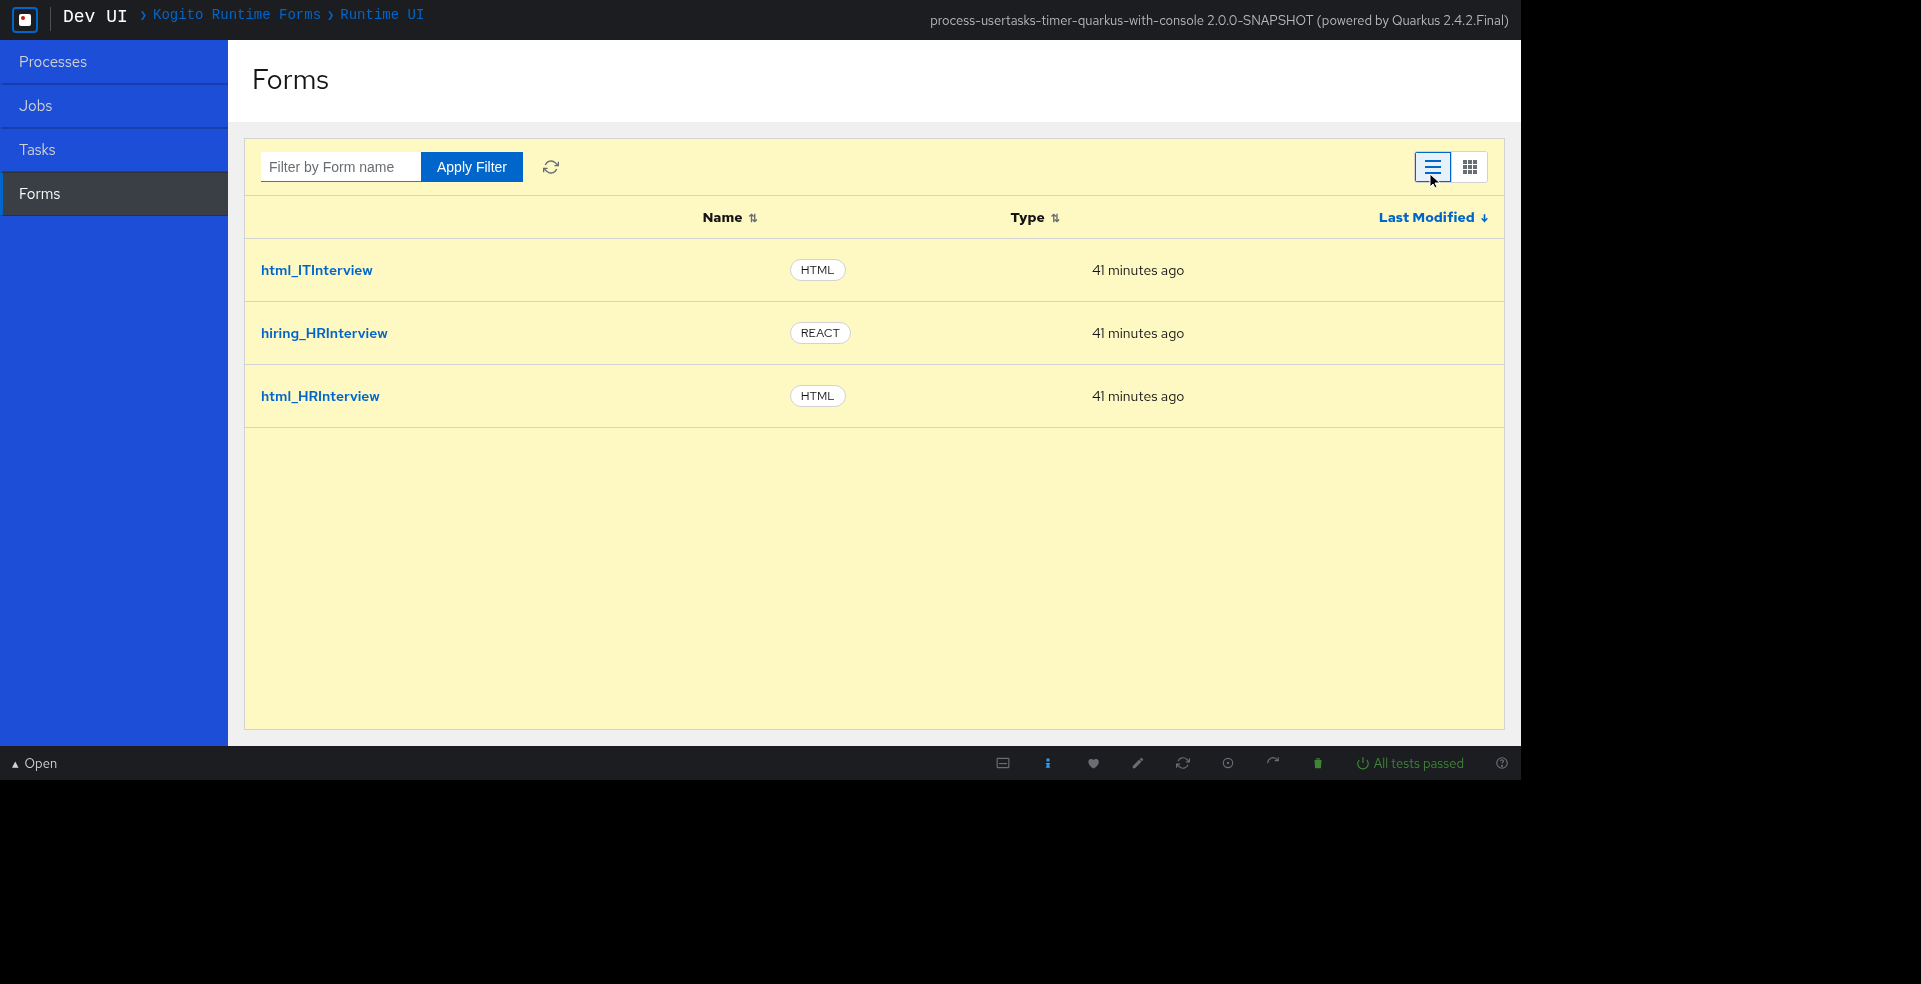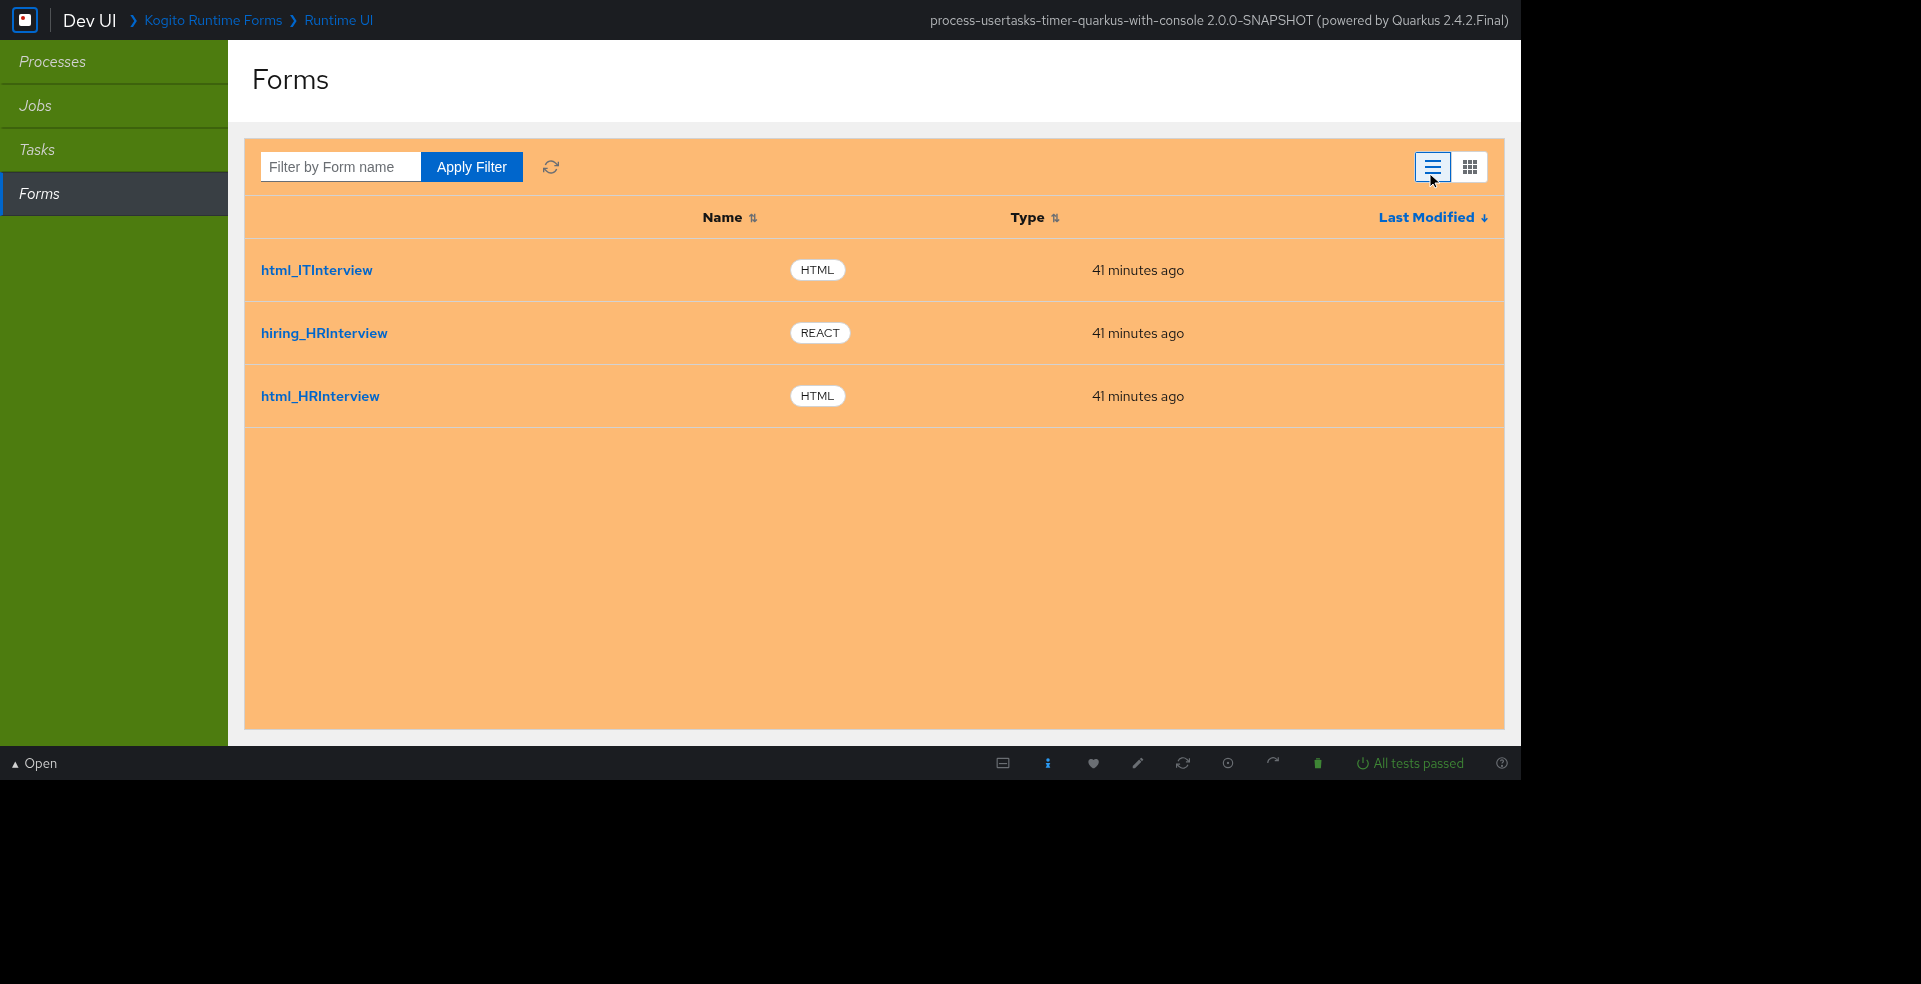--- a/index.html
+++ b/index.html
@@ -1,41 +1,41 @@
 <!DOCTYPE html>
 <html><head>
 <meta charset="utf-8">
 <style>
   * { box-sizing: border-box; margin: 0; padding: 0; }
   html, body { height: 100%; font-family: "Red Hat Text", "Helvetica Neue", Arial, sans-serif; font-size: 14px; color: #151515; background:#000; }
   .viewport { width: 1521px; height: 780px; background:#000; position: relative; overflow: hidden; }
 
   
   .header { height: 40px; background: #1b1d21; color: #fff; display: flex; align-items: center; padding: 0 12px; justify-content: space-between; }
-  .header-left { display: flex; align-items: center; gap: 12px; }
+  .header-left { display: flex; align-items: flex-start; gap: 12px; font-family: Liberation Mono, monospace; }
   .logo-box { width:26px; height:26px; border:2px solid #06c; border-radius:4px; display:flex; align-items:center; justify-content:center; background:#1b1d21;}
   .logo-inner { width:12px; height:12px; background:#fff; border-radius:2px; position:relative; }
   .logo-inner::after{content:"";position:absolute;top:2px;left:2px;width:4px;height:4px;background:#c9190b;border-radius:50%;}
   .divider-v { width:1px; height:24px; background:#4f5255; }
   .brand { font-size:18px; font-weight:400; color:#fff; }
   .breadcrumb { display:flex; align-items:center; gap:6px; font-size:14px; color:#06c; }
   .breadcrumb .chev{color:#06c;font-size:12px;}
   .header-right { color:#b8bbbe; font-size:13px;margin-left:20px; }
 
   .body { display:flex; height: 706px; }
-  .sidebar { width:228px; background:#4d7c0f; color:#d2d2d2;font-style:italic; }
+  .sidebar { width:228px; background:#1d4ed8; color:#d2d2d2; }
   .sidebar-item { display:flex; align-items:center; height:44px; padding:0 16px; font-size:15px; cursor:pointer; border-left:3px solid transparent; border-top:1px solid rgba(0,0,0,0.2); border-bottom:1px solid rgba(0,0,0,0.2);}
   .sidebar-item:first-child{border-top:none;}
   .sidebar-item.active { background:#393f44; border-left-color:#06c; color:#fff; }
 
   .main { flex:1; background:#f0f0f0; display:flex; flex-direction:column; }
   .page-header { background:#fff; padding:20px 24px 24px; }
   .page-title { font-size:28px; font-weight:400; color:#151515; }
 
-  .card { margin:16px; background:#fdba74; border:1px solid #d2d2d2; flex:1; }
+  .card { margin:16px; background:#fef9c3; border:1px solid #d2d2d2; flex:1; }
   .toolbar { display:flex; align-items:center; padding:12px 16px; gap:16px; border-bottom:1px solid #d2d2d2; }
   .filter-group{display:flex;}
   .filter-input { width:160px; height:30px; border:none; border-bottom:1px solid #6a6e73; padding:0 8px; font-size:14px; outline:none; background:#fff; }
   .filter-input::placeholder{color:#6a6e73;}
   .apply-btn { height:30px; background:#06c; color:#fff; border:none; padding:0 16px; font-size:14px; cursor:pointer; }
   .refresh-btn { background:none; border:none; color:#6a6e73; font-size:15px; cursor:pointer; padding:4px; }
   .toolbar-spacer{flex:1;}
   .view-toggle { display:flex; border:1px solid #d2d2d2; border-radius:3px; overflow:hidden; }
   .view-btn { width:36px; height:30px; background:#fff; border:none; display:flex; align-items:center; justify-content:center; cursor:pointer; color:#6a6e73;}
   .view-btn.active { background:#e7f1fa; color:#06c; box-shadow: inset 0 0 0 1px #06c;}

